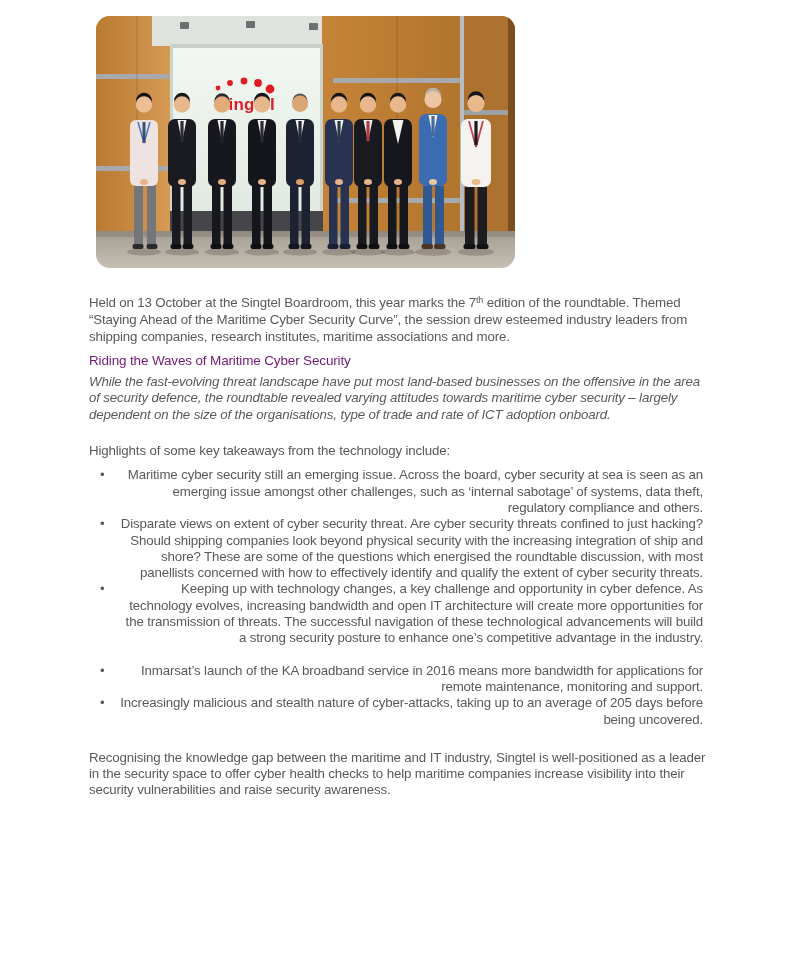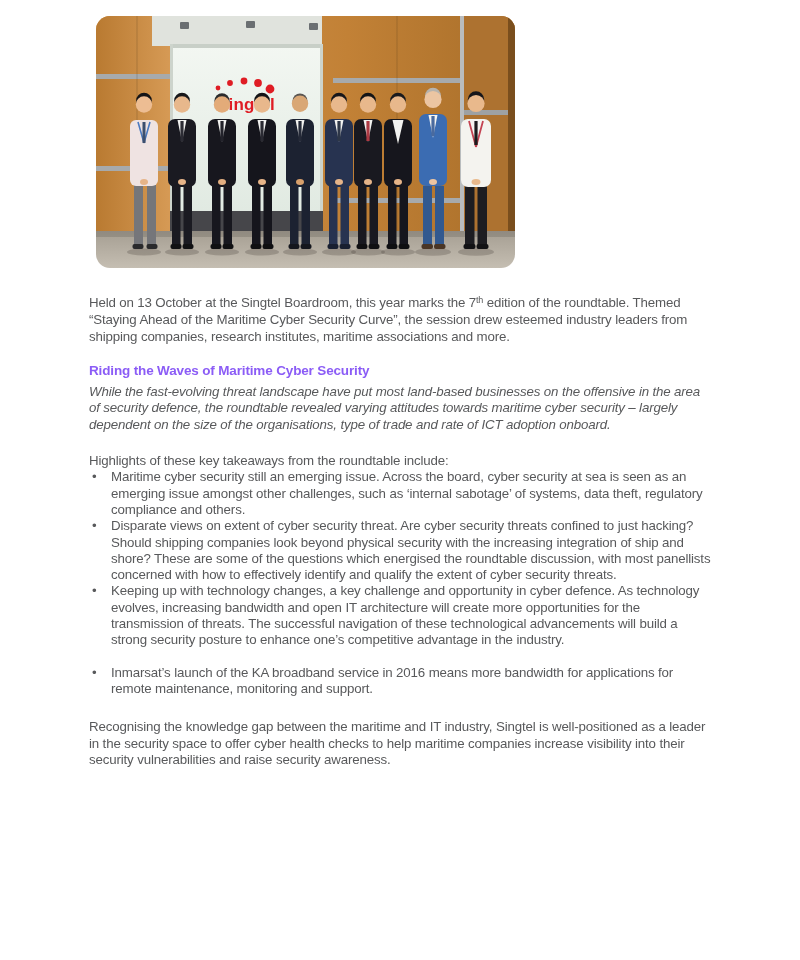--- a/index.html
+++ b/index.html
@@ -28,34 +28,35 @@
   }
   figure.photo svg { display: block; }
   .text-col {
     width: 622px;
     margin: 0 89px 0 89px;
     font-size: 13.3px;
     line-height: 16.3px;
     letter-spacing: -0.15px;
   }
   .text-col p { margin: 0; }
-  p.intro { margin-bottom: 18px; }
+  p.intro { }
   h3.section-heading {
     font-size: 13.5px;
     line-height: 16.3px;
-    margin: 0 0 5px 0;
-    font-weight: bold;
-    color: #8b5cf6;
+    margin: 8px 0 5px 0;
+    font-weight: normal;
+    color: #701a75;
     letter-spacing: -0.15px;
   }
   p.section-par { margin-bottom: 20px; font-style: italic; }
   ul.bullets {
     list-style: none;
-    margin: 0;
+    margin: 8px;
     padding: 0;
+    text-align: right;
   }
   ul.bullets.highlights { margin-bottom: 16px; }
   ul.bullets.freddy { margin-bottom: 22px; }
   ul.bullets li {
     position: relative;
     padding-left: 22px;
   }
   ul.bullets li::before {
     content: "\2022";
     position: absolute;
@@ -292,29 +293,30 @@
   </figure>
 
   <div class="text-col">
 
     <p class="intro"><span>Held on 13 October at the Singtel Boardroom, this year marks the 7</span><span class="sup">th</span><span> edition of the roundtable. Themed “Staying Ahead of the Maritime Cyber Security Curve”, the session drew esteemed industry leaders from shipping companies, research institutes, maritime associations and more.</span></p>
 
     <h3 class="section-heading">Riding the Waves of Maritime Cyber Security</h3>
 
     <p class="section-par">While the fast-evolving threat landscape have put most land-based businesses on the offensive in the area of security defence, the roundtable revealed varying attitudes towards maritime cyber security – largely dependent on the size of the organisations, type of trade and rate of ICT adoption onboard.</p>
 
-    <p>Highlights of these key takeaways from the roundtable include:</p>
+    <p>Highlights of some key takeaways from the technology include:</p>
 
     <ul class="bullets highlights">
       <li>Maritime cyber security still an emerging issue. Across the board, cyber security at sea is seen as an emerging issue amongst other challenges, such as ‘internal sabotage’ of systems, data theft, regulatory compliance and others.</li>
       <li>Disparate views on extent of cyber security threat. Are cyber security threats confined to just hacking? Should shipping companies look beyond physical security with the increasing integration of ship and shore? These are some of the questions which energised the roundtable discussion, with most panellists concerned with how to effectively identify and qualify the extent of cyber security threats.</li>
       <li>Keeping up with technology changes, a key challenge and opportunity in cyber defence. As technology evolves, increasing bandwidth and open IT architecture will create more opportunities for the transmission of threats. The successful navigation of these technological advancements will build a strong security posture to enhance one’s competitive advantage in the industry.</li>
     </ul>
 
 
     <ul class="bullets freddy">
       <li>Inmarsat’s launch of the KA broadband service in 2016 means more bandwidth for applications for remote maintenance, monitoring and support.</li>
+      <li>Increasingly malicious and stealth nature of cyber-attacks, taking up to an average of 205 days before being uncovered.</li>
     </ul>
 
     <p>Recognising the knowledge gap between the maritime and IT industry, Singtel is well-positioned as a leader in the security space to offer cyber health checks to help maritime companies increase visibility into their security vulnerabilities and raise security awareness.</p>
 
   </div>
 </div>
 
 </body></html>

